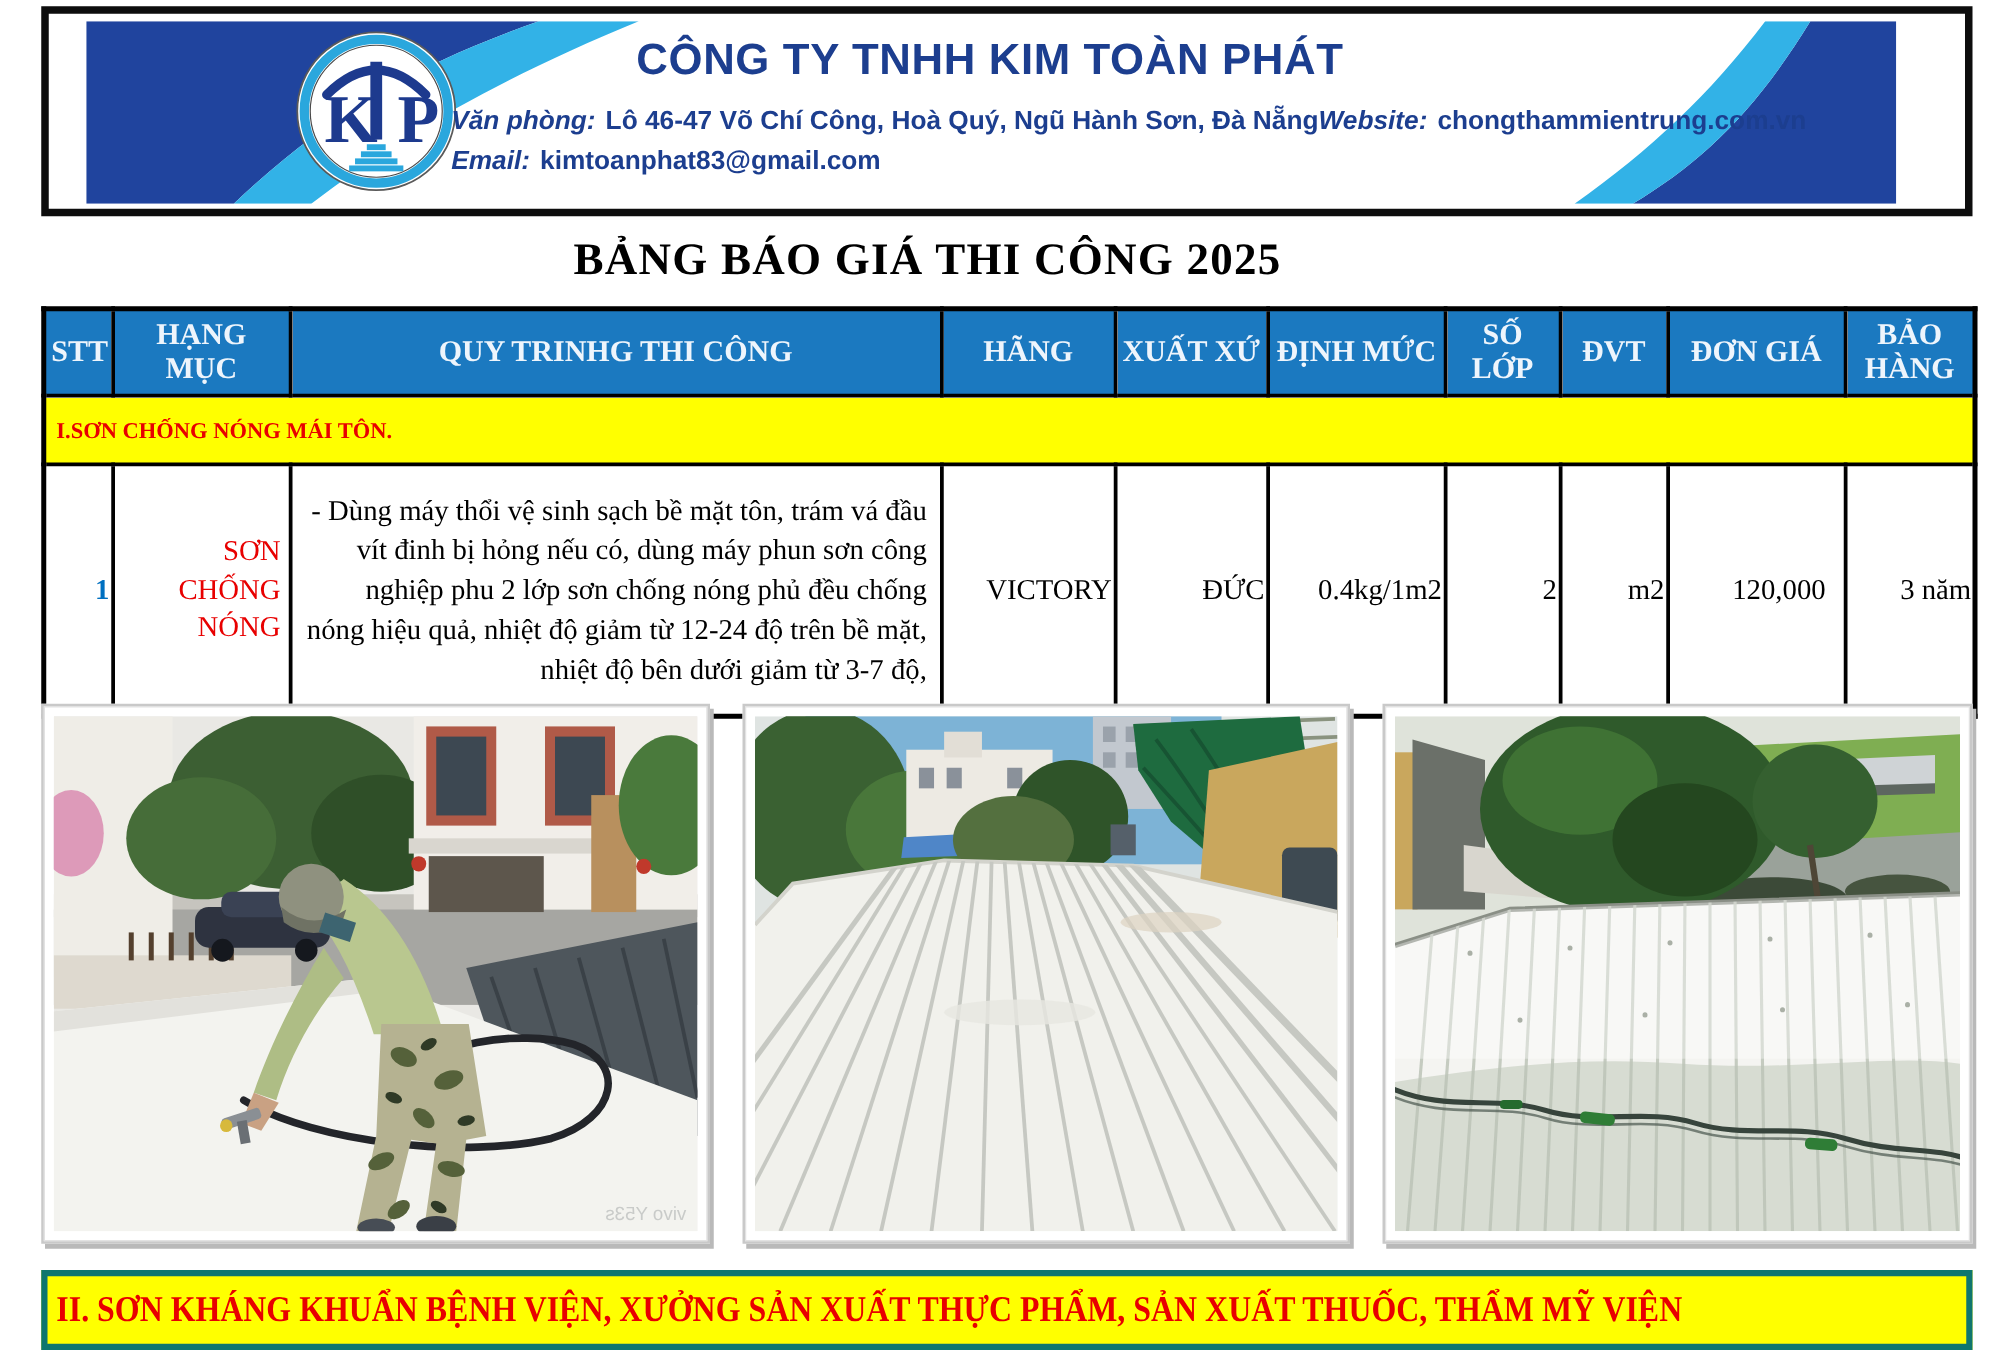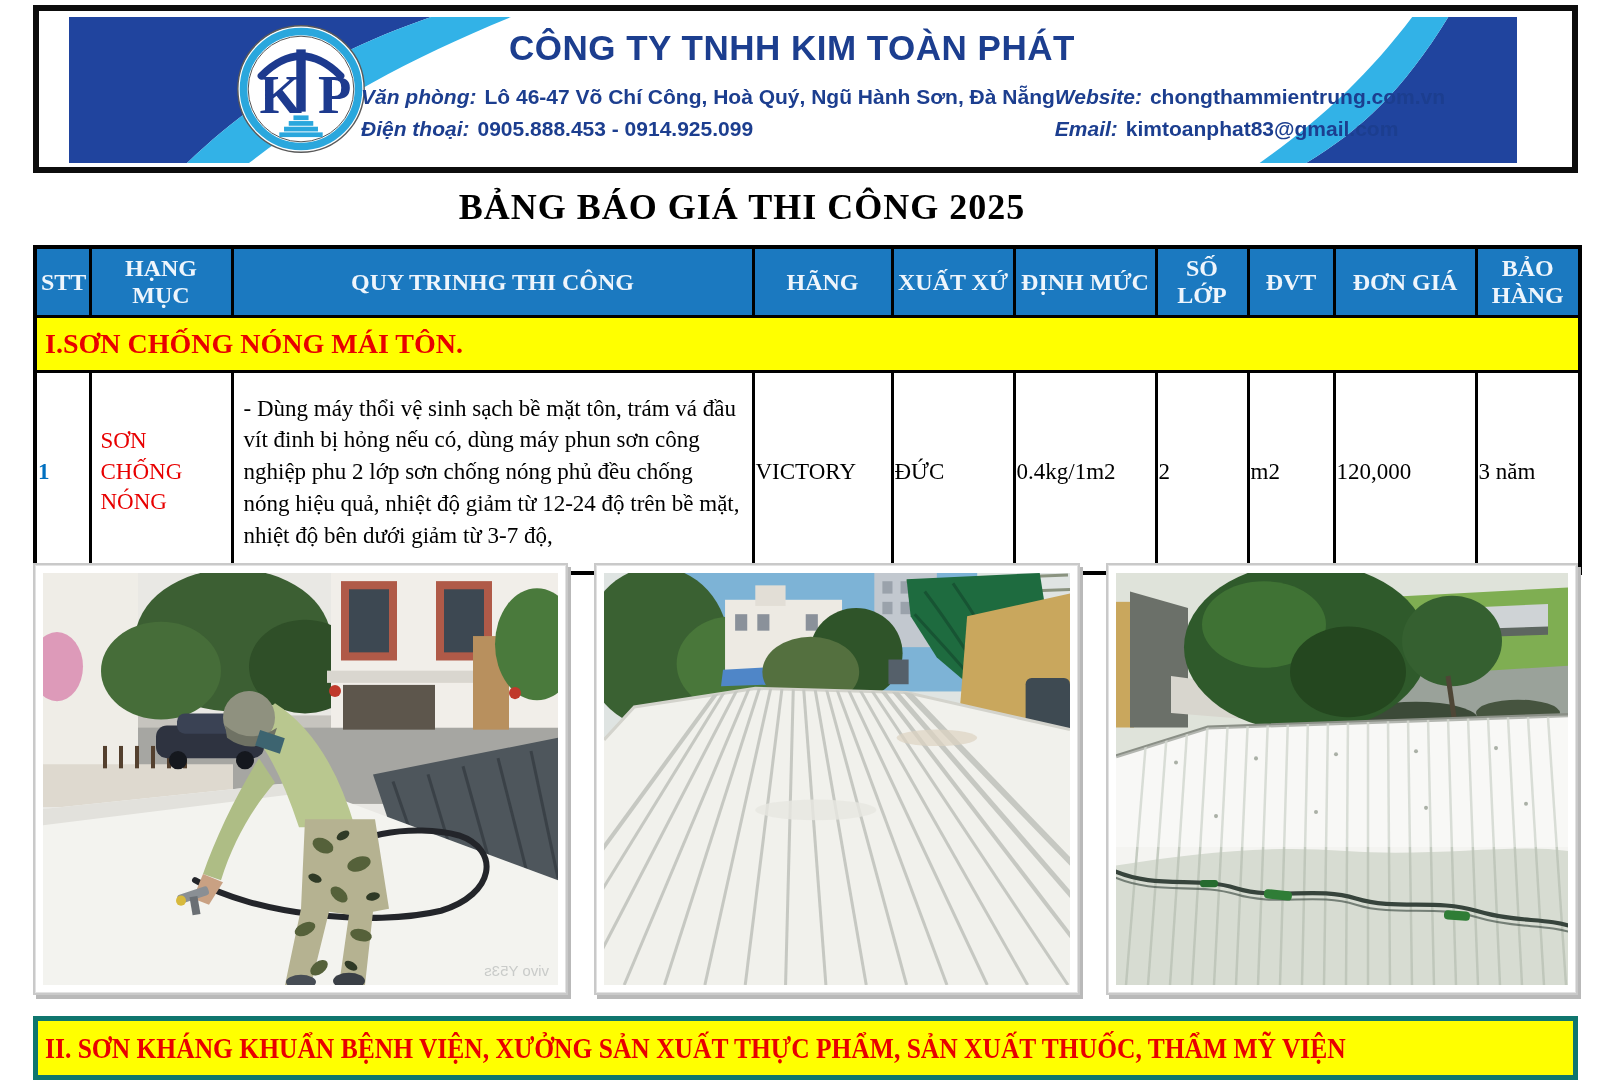--- a/index.html
+++ b/index.html
@@ -27,22 +27,22 @@
   .doc-title{position:absolute;left:0;top:186px;width:1484px;text-align:center;
              font-size:36px;font-weight:bold;letter-spacing:1px;color:#000;}
 
   
   table.price{position:absolute;left:33px;top:245px;width:1545px;border-collapse:collapse;
               table-layout:fixed;border:4px solid #000;}
   table.price th,table.price td{border:3px solid #000;overflow:hidden;}
   table.price thead th{background:var(--header-blue,#1b79c0);color:#eef5fc;
        font-size:24px;font-weight:bold;height:62px;line-height:1.12;padding:2px 4px;text-align:center;}
   tr.section-row td{background:var(--section-yellow,#ffff00);color:var(--accent-red,#e80000);
-       font-weight:bold;font-size:28px;height:48px;padding:2px 8px;text-align:left;margin-top:32px;}
-  tr.data-row td{height:196px;vertical-align:middle;text-align:left;font-size:23px;background:#fff;}
+       font-weight:bold;font-size:18px;height:48px;padding:2px 8px;text-align:left;margin-top:32px;}
+  tr.data-row td{height:196px;vertical-align:middle;text-align:right;font-size:23px;background:#fff;}
   td.stt-cell{color:var(--stt-blue,#0070c0);font-weight:bold;font-size:24px;}
   td.hangmuc-cell{color:var(--accent-red,#e80000);font-weight:normal;font-size:24px;
        text-align:left;padding:0 6px 0 9px;line-height:1.32;}
   td.quytrinh-cell{text-align:left;padding:0 10px;font-size:21.5px;line-height:1.38;}
   td.dongia-cell{text-align:right;padding-right:14px;}
 
   
   .photos{position:absolute;left:33px;top:563px;width:1545px;height:440px;
           display:flex;justify-content:space-between;}
   .photo-card{margin:0;background:#fff;border:2px solid #c9c9c9;
@@ -92,23 +92,20 @@
     </svg>
 
     <div class="company-name">CÔNG TY TNHH KIM TOÀN PHÁT</div>
 
     <div class="contact">
       <div class="cell">
         <span class="lbl">Văn phòng:</span><span>Lô 46-47 Võ Chí Công, Hoà Quý, Ngũ Hành Sơn, Đà Nẵng</span>
       </div>
       <div class="cell">
         <span class="lbl">Website:</span><span>chongthammientrung.com.vn</span>
-      </div>
-      <div class="cell">
-        <span class="lbl">Điện thoại:</span><span>0905.888.453 - 0914.925.099</span>
       </div>
       <div class="cell">
         <span class="lbl">Email:</span><span>kimtoanphat83@gmail.com</span>
       </div>
     </div>
   </div>
 
   <div class="doc-title">BẢNG BÁO GIÁ THI CÔNG 2025</div>
 
   <table class="price">

